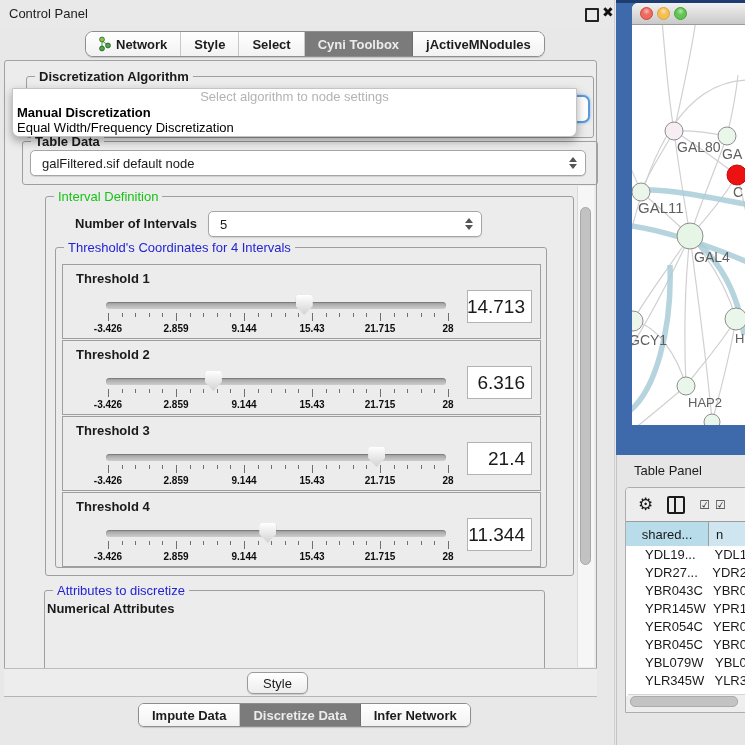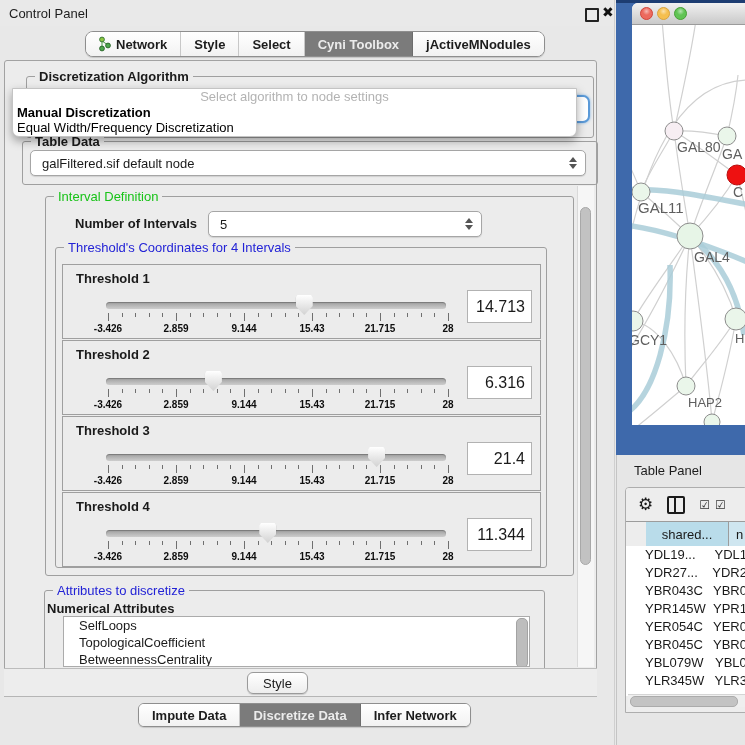--- a/index.html
+++ b/index.html
@@ -39,21 +39,21 @@
   .thr .tl{position:absolute;left:13px;top:6px;font-size:13px;font-weight:700;}
   .track{position:absolute;left:43px;top:37px;width:340px;height:7px;border-radius:4px;
          background:linear-gradient(#9e9e9e,#cdcdcd);box-shadow:inset 0 1px 1px rgba(0,0,0,.25);}
   .thumb{position:absolute;top:30px;width:17px;height:20px;background:linear-gradient(#ffffff,#d2d2d2);
          clip-path:polygon(10% 0,90% 0,100% 14%,100% 55%,50% 100%,0 55%,0 14%);
          filter:drop-shadow(0 0 1px #7d7d7d);z-index:2;}
   .tick{position:absolute;top:48px;width:1px;height:4px;background:#6f6f6f;}
   .tick.major{height:8px;}
   .tlab{position:absolute;top:58px;font-size:10px;font-weight:700;transform:translateX(-50%);color:#0d0d0d;}
   .vbox{position:absolute;left:404px;top:25px;width:57px;height:31px;background:#fff;border:1px solid #b2b2b2;
-        font-size:16px;display:flex;align-items:center;justify-content:flex-end;padding-right:6px;}
+        font-size:19px;display:flex;align-items:center;justify-content:flex-end;padding-right:6px;}
   
   .attr-list{left:63px;top:616px;width:467px;height:51px;background:#fff;border:1px solid #ababab;
              font-size:13px;overflow:hidden;z-index:5;}
   .attr-list .li{height:17px;line-height:17px;padding-left:15px;white-space:nowrap;}
   .list-sb{position:absolute;right:1px;top:1px;width:10px;height:48px;background:#bdbdbd;border:1px solid #a3a3a3;border-radius:5px;}
   
   .vp-track{left:577px;top:186px;width:17px;height:481px;background:#f6f6f6;border-left:1px solid #d9d9d9;z-index:4;}
   .vp-thumb{left:580px;top:207px;width:11px;height:358px;background:#c2c2c2;border:1px solid #a8a8a8;border-radius:6px;z-index:6;}
   .apply-strip{left:4px;top:668px;width:593px;height:29px;background:#ededed;border-top:1px solid #bcbcbc;border-bottom:1px solid #b5b5b5;z-index:8;}
   .btn{position:absolute;background:linear-gradient(#ffffff,#ededed);border:1px solid #9a9a9a;border-radius:6px;
@@ -66,21 +66,21 @@
   .canvas{position:absolute;left:0;top:22px;width:113px;height:400px;background:#fff;overflow:hidden;}
   .tp-strip{left:616px;top:455px;width:129px;height:290px;background:#e6e6e6;border-left:1px solid #c4c4c4;}
   .tp-title{position:absolute;left:17px;top:8px;font-size:13px;color:#1c1c1c;}
   .tp-win{position:absolute;left:8px;top:32px;width:121px;height:224px;background:#ededed;border:1px solid #adadad;border-radius:4px 4px 0 0;overflow:hidden;}
   .tp-toolbar{position:absolute;left:0;top:0;width:100%;height:33px;background:#ededed;display:flex;align-items:center;gap:14px;padding-left:12px;box-sizing:border-box;}
   .gear{font-size:17px;color:#1a1a1a;line-height:1;}
   .cols-ic{width:14px;height:14px;border:2px solid #1a1a1a;border-radius:2px;position:relative;}
   .cols-ic:after{content:"";position:absolute;left:5px;top:0;width:2px;height:100%;background:#1a1a1a;}
   .chk{font-size:12px;color:#333;line-height:1;}
   .tp-head{position:absolute;left:0;top:33px;width:100%;height:24px;display:flex;font-size:13px;border-top:1px solid #9c9c9c;border-bottom:1px solid #9c9c9c;}
-  .tp-head .h1{width:82px;background:#b9dcea;border-right:1px solid #9c9c9c;display:flex;align-items:center;justify-content:center;margin-left:20px;}
+  .tp-head .h1{width:82px;background:#b9dcea;border-right:1px solid #9c9c9c;display:flex;align-items:center;justify-content:center;}
   .tp-head .h2{flex:1;background:#cfe6f0;padding-left:7px;display:flex;align-items:center;}
   .tp-rows{position:absolute;left:0;top:58px;width:100%;height:150px;background:#fff;font-size:13px;overflow:hidden;}
   .tp-row{display:flex;height:18px;line-height:18px;white-space:nowrap;}
   .tp-row .c1{width:82px;padding-left:19px;box-sizing:border-box;}
   .tp-row .c2{padding-left:7px;}
   .hscroll{position:absolute;left:2px;top:206px;width:117px;height:12px;background:#efefef;border-top:1px solid #d5d5d5;}
   .hthumb{position:absolute;left:2px;top:1px;width:106px;height:9px;background:#c3c3c3;border:1px solid #ababab;border-radius:5px;}
   .divline{left:614px;top:0;width:1px;height:745px;background:#cfcfcf;}
   svg text{font-family:"Liberation Sans","DejaVu Sans",sans-serif;}
 </style>
@@ -313,28 +313,20 @@
         <div class="tlab" style="left: 249px;">15.43</div>
         <div class="tlab" style="left: 317px;">21.715</div>
         <div class="tlab" style="left: 385px;">28</div>
       </div>
 </div>
 
   <div class="grp" style="left:44px;top:590px;width:499px;height:80px;z-index:3;">
     <span class="grp-title" id="attrTitle" style="color: rgb(35, 35, 214);">Attributes to discretize</span>
   </div>
   <div class="abs" style="left:47px;top:601px;font-size:13px;font-weight:700;z-index:5;">Numerical Attributes</div>
-  <div class="abs attr-list">
-    <div id="attrItems">
-        <div class="li">SelfLoops</div>
-        <div class="li">TopologicalCoefficient</div>
-        <div class="li">BetweennessCentrality</div>
-      </div>
-    <div class="list-sb"></div>
-  </div>
 
   <div class="abs apply-strip"></div>
   <div class="btn abs" style="left:247px;top:672px;width:61px;height:22px;z-index:9;">Style</div>
 
   <div class="abs seg-ctl" id="bottomTabs" style="left:138px;top:703px;height:24px;border-radius:6px;">
       <div class="seg">
         <span>Impute Data</span>
       </div>
       <div class="seg sel">
         <span>Discretize Data</span>

